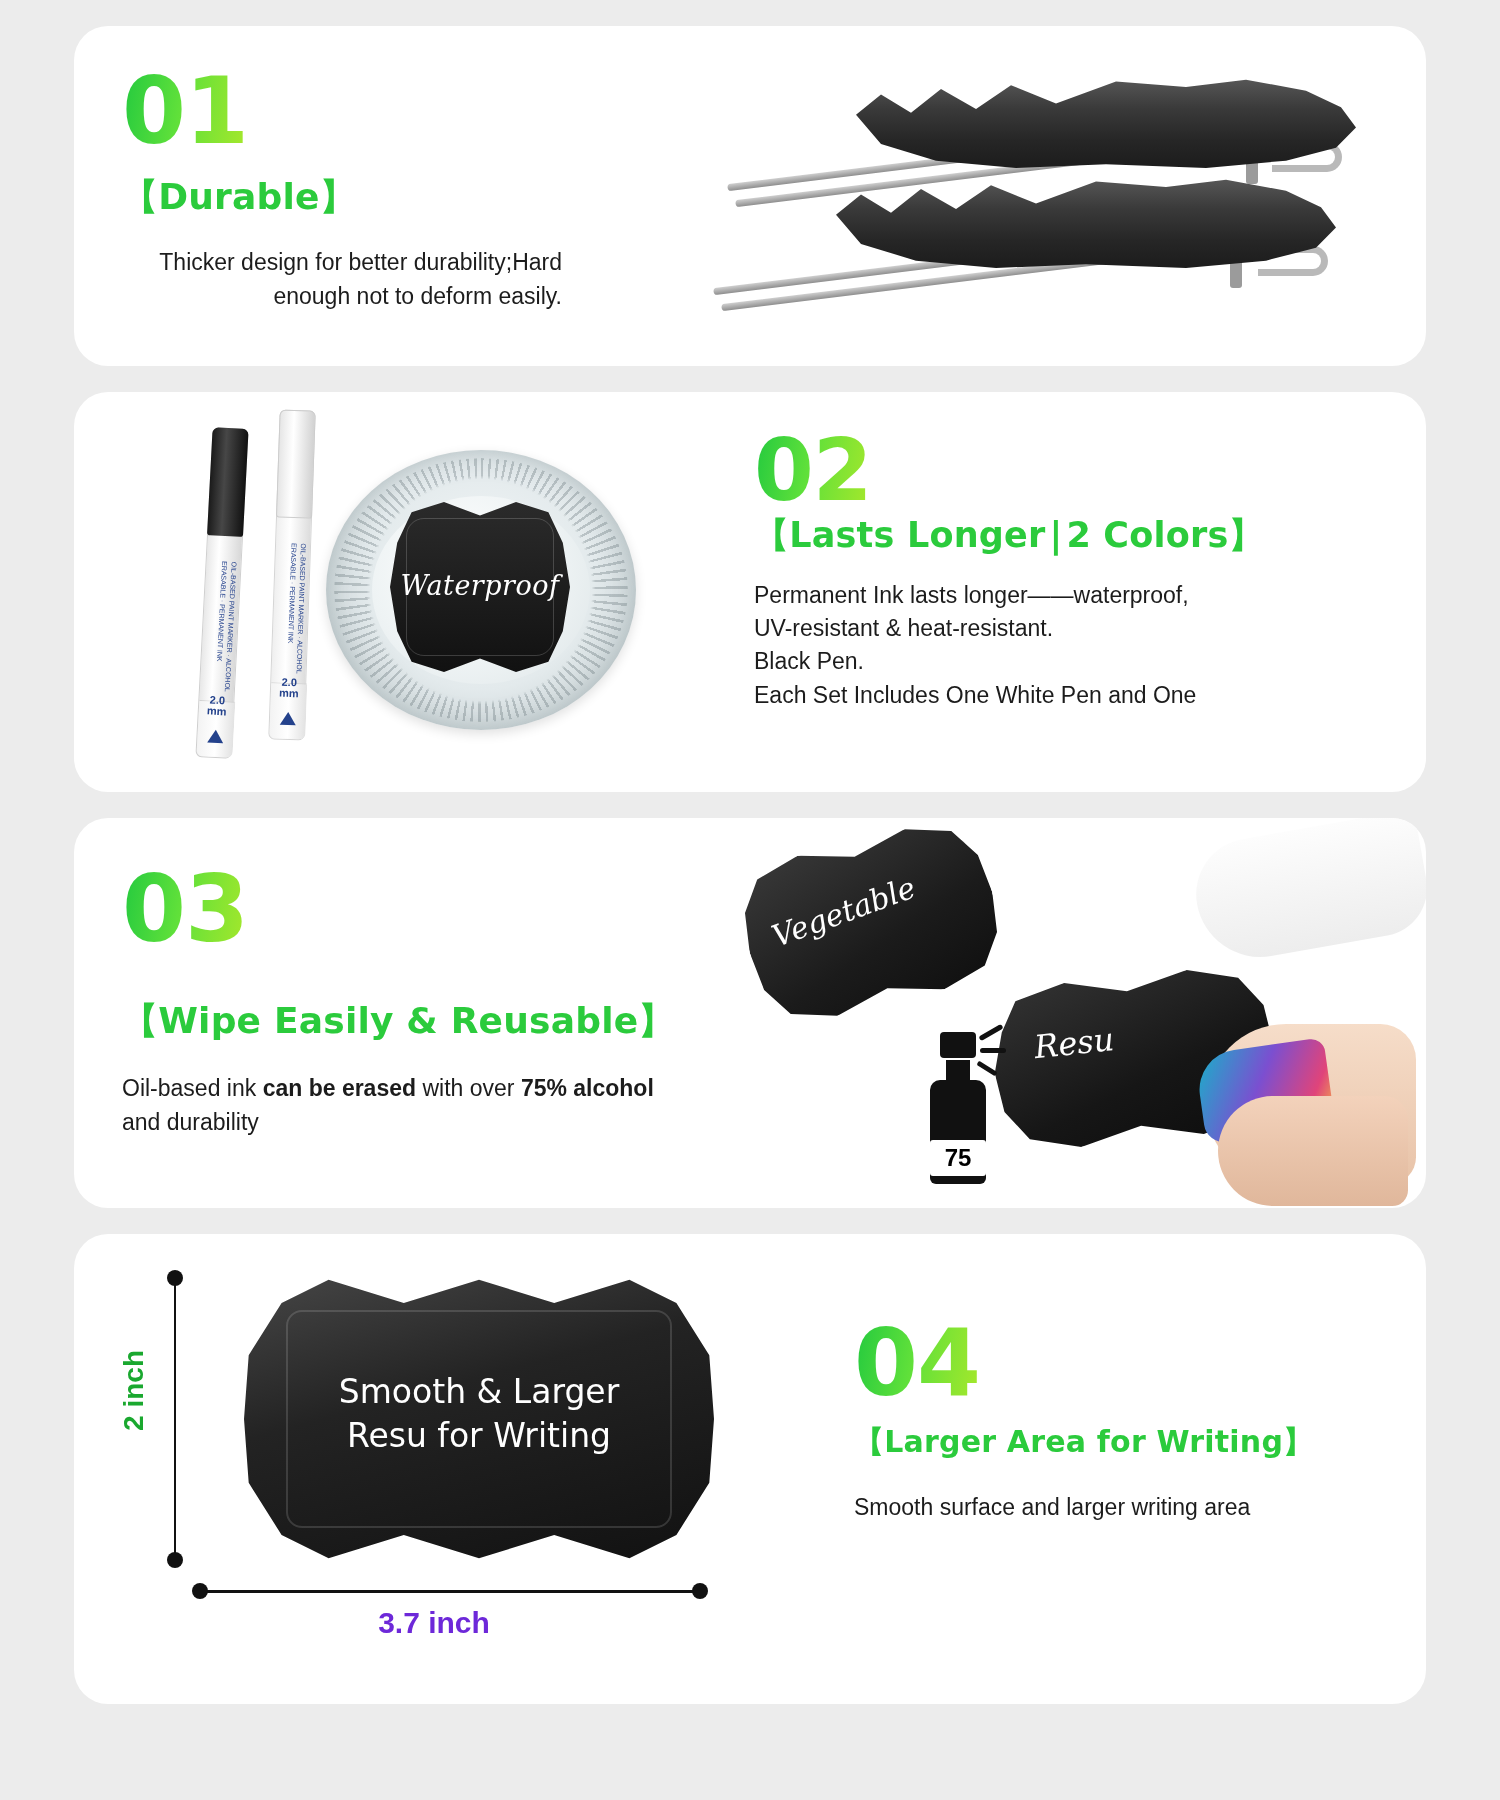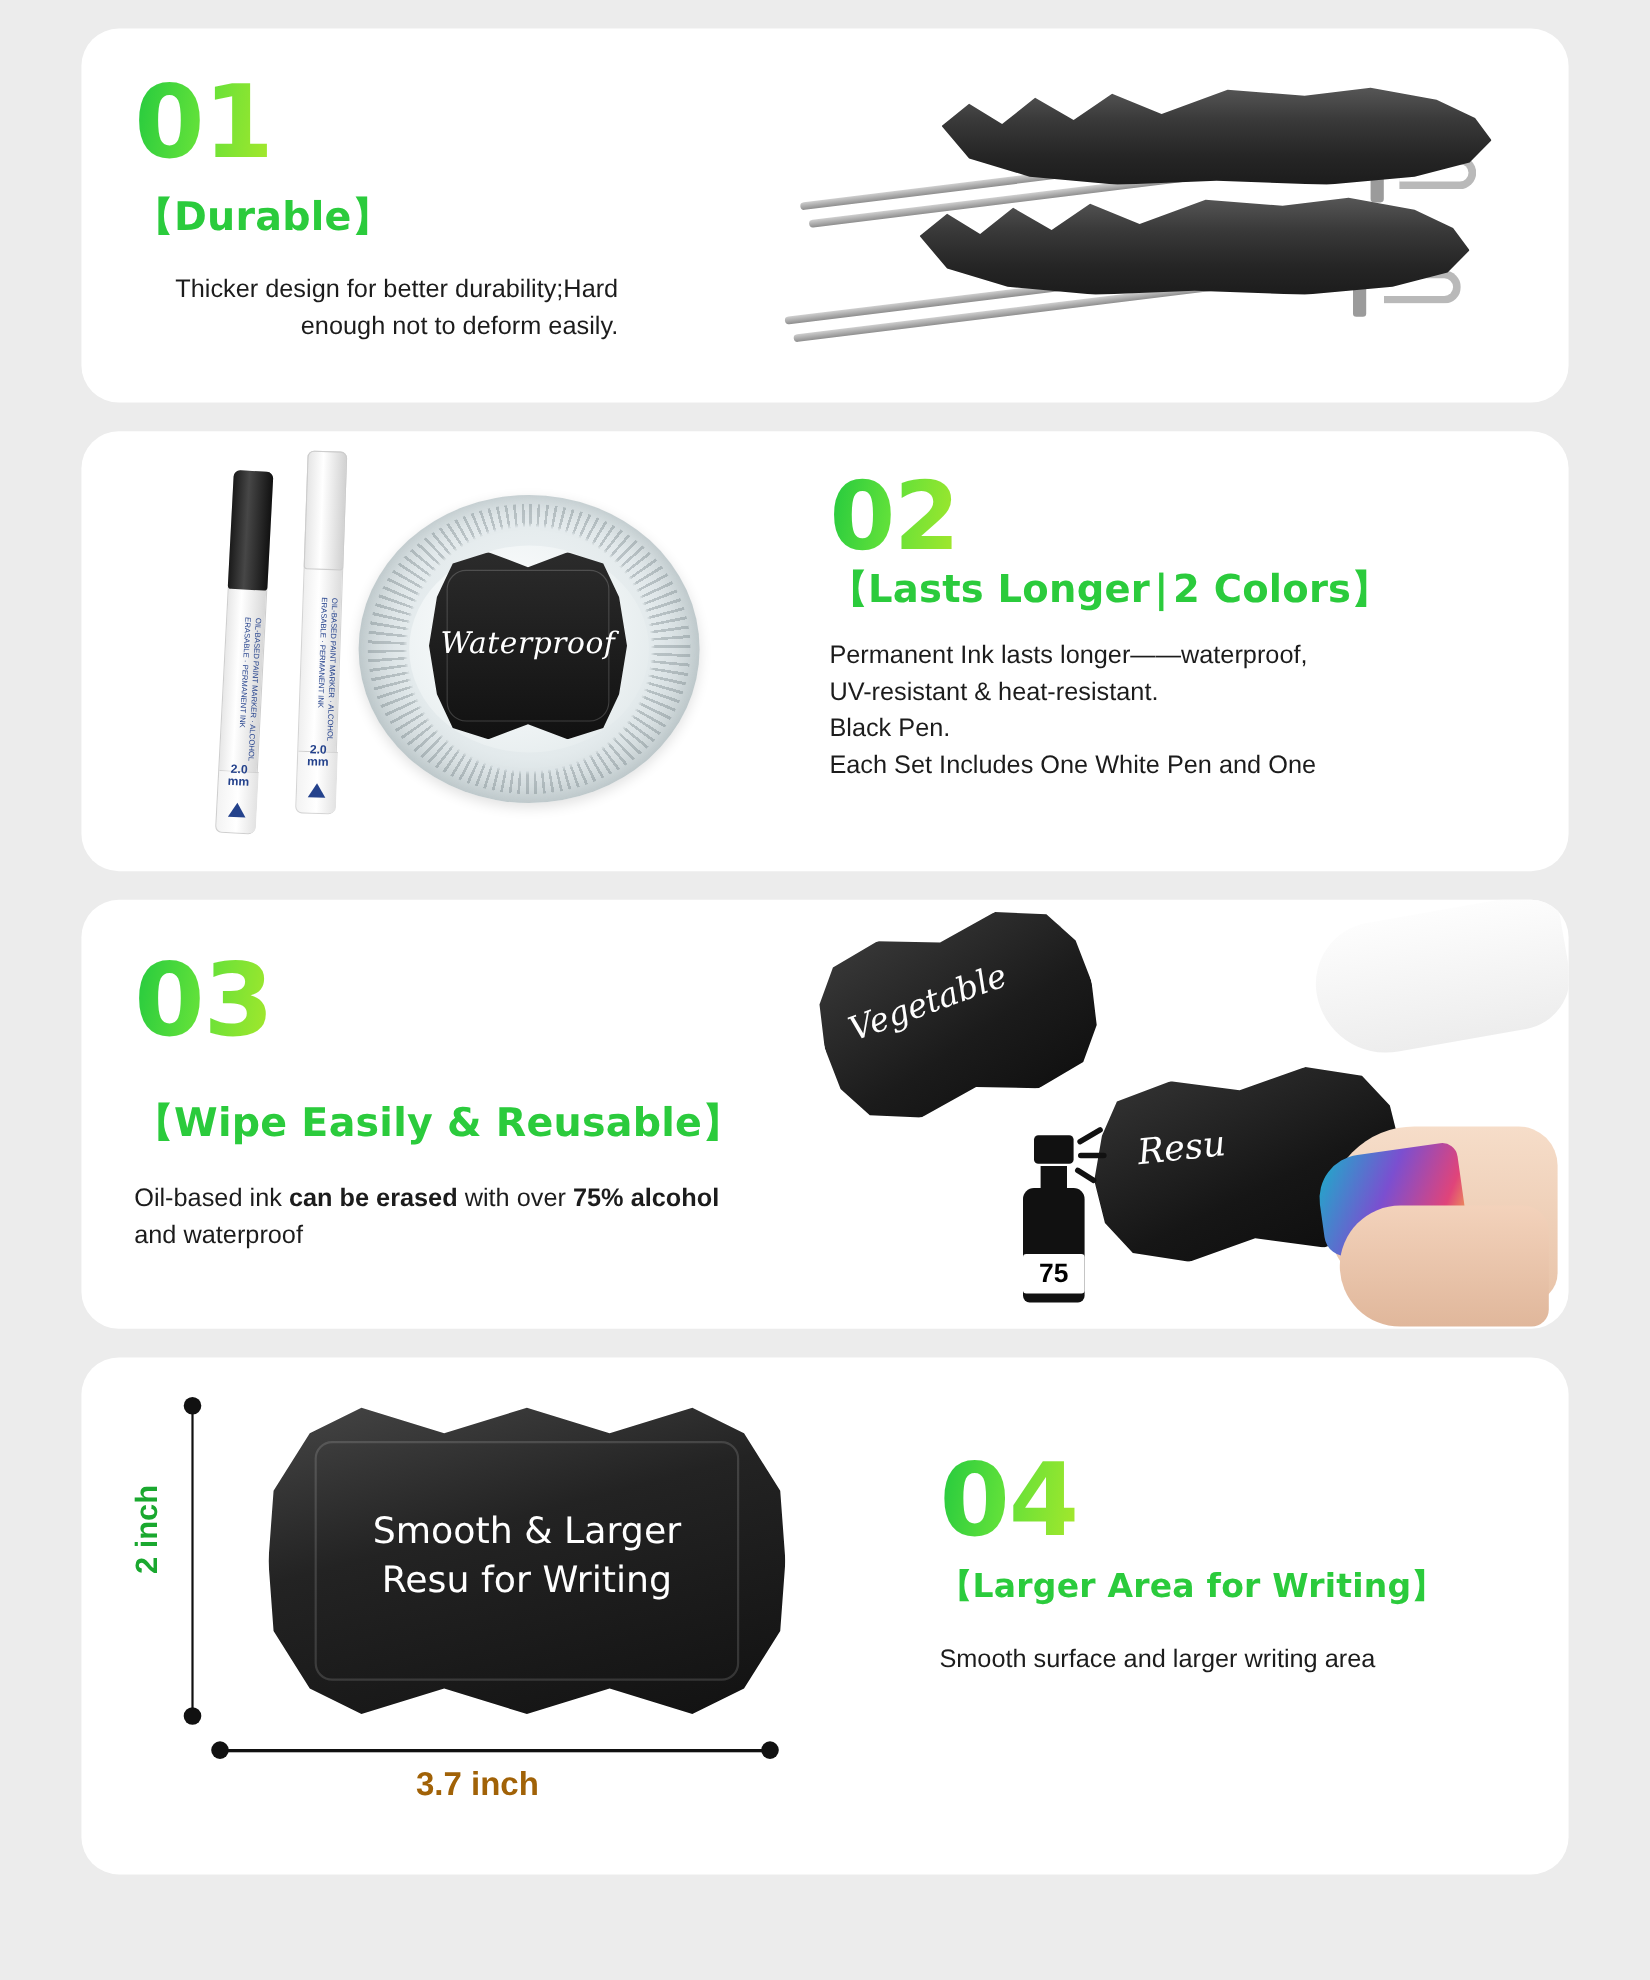--- a/index.html
+++ b/index.html
@@ -298,21 +298,21 @@
     position: absolute; left: 66px; top: 326px; width: 500px; height: 3px; background: #111;
   }
   .dim-h::before, .dim-h::after {
     content: ""; position: absolute; top: -7px; width: 16px; height: 16px;
     background: #111; border-radius: 50%;
   }
   .dim-h::before { left: -8px; }
   .dim-h::after { right: -8px; }
   .dim-h-label {
     position: absolute; left: 0; right: 0; top: 342px; text-align: center;
-    font-size: 30px; font-weight: 700; color: #a16207;
+    font-size: 30px; font-weight: 700; color: #6d28d9;
   }
 </style>
 </head>
 <body>
 
 <div class="page">
 
   <div class="card" id="card1">
     <div class="txt">
       <div class="num">01</div>
@@ -376,21 +376,21 @@
         <div>Each Set Includes One White Pen and One</div>
       </div>
     </div>
   </div>
 
   <div class="card" id="card3">
     <div class="txt">
       <div class="num">03</div>
       <div class="headline">【Wipe Easily &amp; Reusable】</div>
       <div class="body">
-        <span>Oil-based ink </span><b>can be erased</b><span> with over </span><b>75% alcohol</b><span> and waterproof</span>
+        <span>Oil-based ink </span><b>can be erased</b><span> with over </span><b>75% alcohol</b><span> and durability</span>
       </div>
     </div>
     <div class="img">
       <div class="hand"></div>
       <div class="marker-w"></div>
       <div class="tag-veg">
         <div class="w">Vegetable</div>
       </div>
       <div class="tag-res">
         <div class="w">Resu</div>

